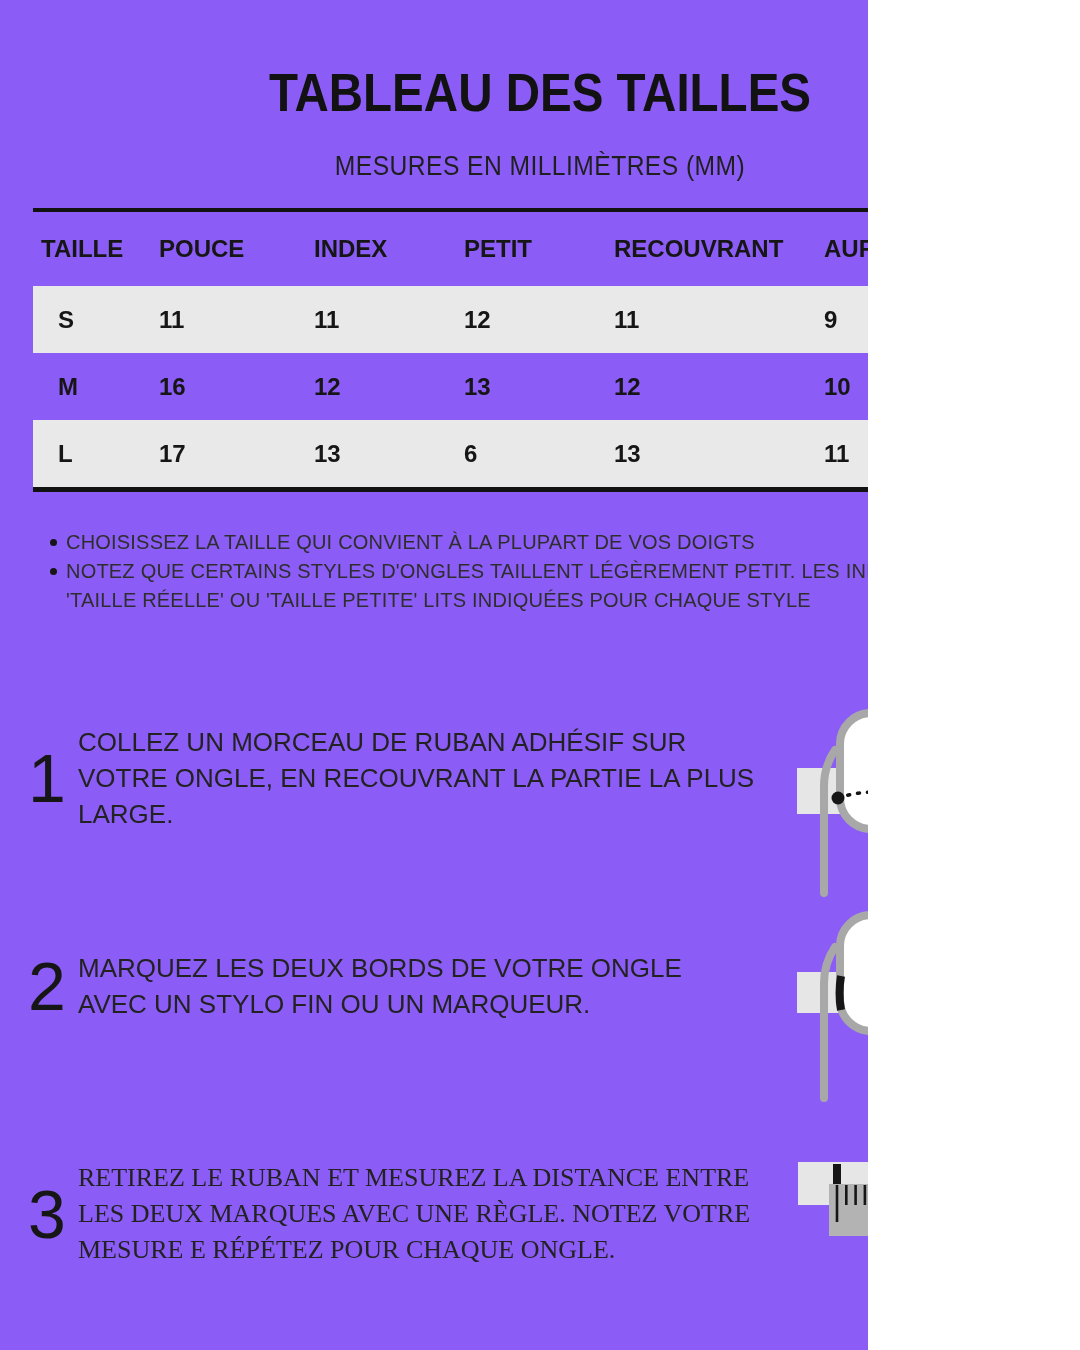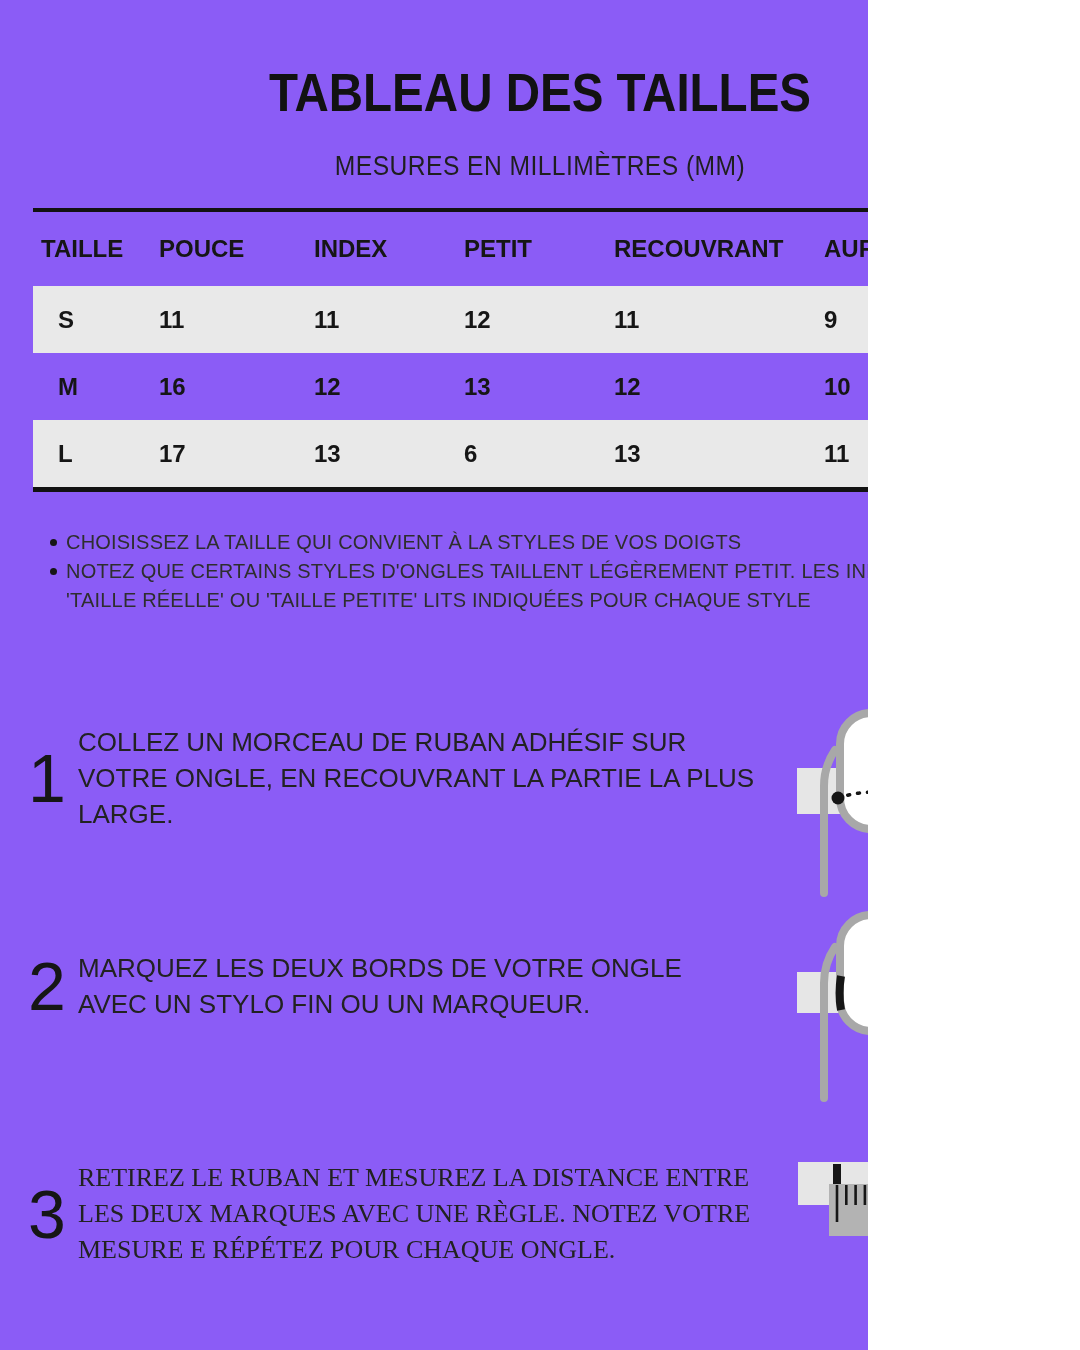--- a/index.html
+++ b/index.html
@@ -131,21 +131,21 @@
           <td>13</td>
           <td>11</td>
         </tr>
       </tbody>
     </table>
   </div>
 
   <ul class="notes">
     <li>
       <span class="bullet-dot"></span>
-      <span class="note-text">CHOISISSEZ LA TAILLE QUI CONVIENT À LA STYLES DE VOS DOIGTS</span>
+      <span class="note-text">CHOISISSEZ LA TAILLE QUI CONVIENT À LA PLUPART DE VOS DOIGTS</span>
     </li>
     <li>
       <span class="bullet-dot"></span>
       <span class="note-text">NOTEZ QUE CERTAINS STYLES D'ONGLES TAILLENT LÉGÈREMENT PETIT. LES INFORMATIONS 'TAILLE RÉELLE' OU 'TAILLE PETITE' LITS INDIQUÉES POUR CHAQUE STYLE</span>
     </li>
   </ul>
 
   <div class="step" id="step1">
     <div class="step-num">1</div>
     <div class="step-text">COLLEZ UN MORCEAU DE RUBAN ADHÉSIF SUR VOTRE ONGLE, EN RECOUVRANT LA PARTIE LA PLUS LARGE.</div>

